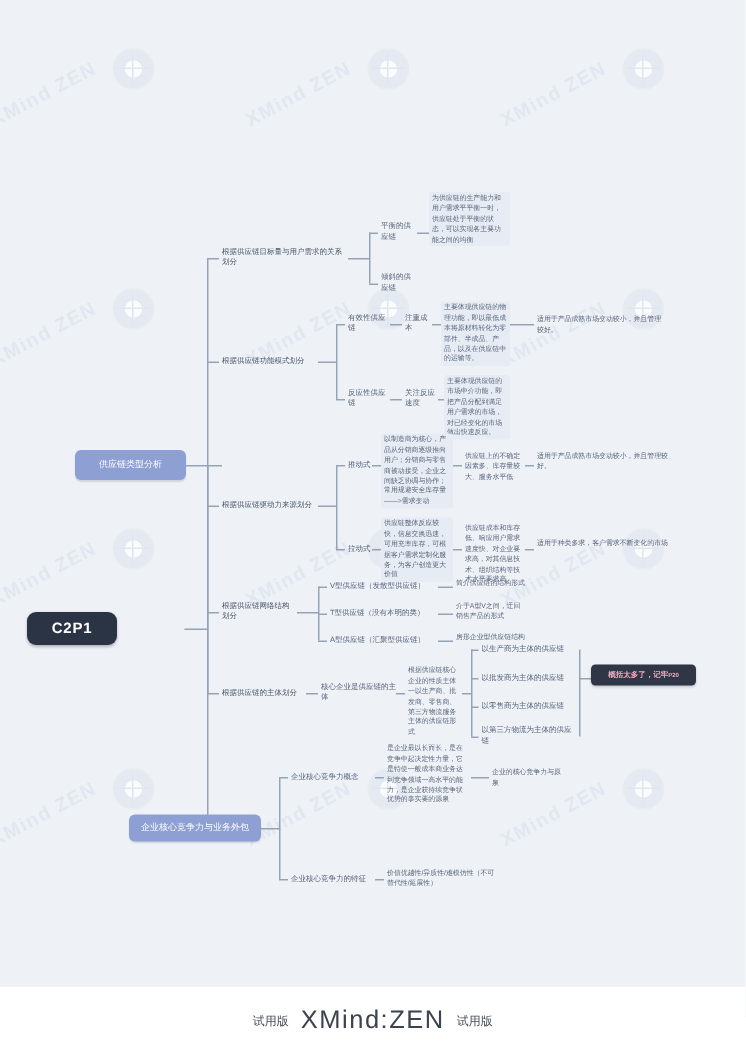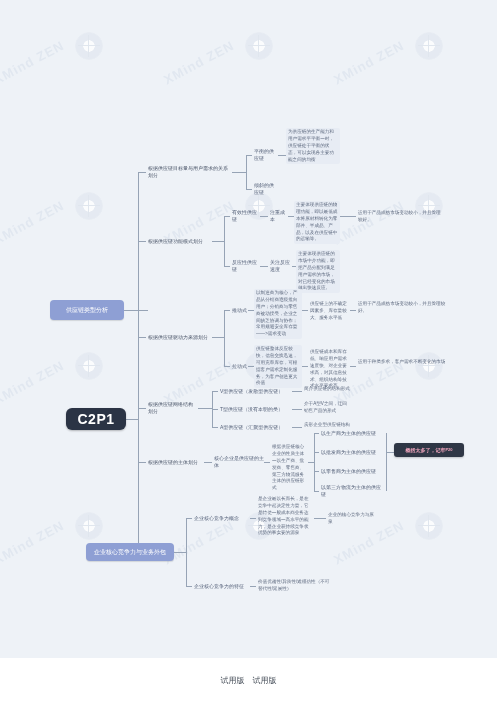--- a/index.html
+++ b/index.html
@@ -33,24 +33,23 @@
 
   
   .ln{position:absolute;background:#96a3b5;}
   .lnh{height:1px;}
   .lnv{width:1px;}
 
   
   .node{position:absolute;box-sizing:border-box;}
   .root{
     background:#2b3445;color:#ffffff;border-radius:6px;
-    font-size:14px;font-weight:700;letter-spacing:.5px;
+    font-size:10px;font-weight:700;letter-spacing:.5px;
     display:flex;align-items:center;justify-content:center;
     box-shadow:0 1px 2px rgba(0,0,0,.25);
-    margin-left:48px;
   }
   .lvl1{
     background:#8e9fd4;color:#ffffff;border-radius:4px;
     font-size:6px;line-height:1.35;
     display:flex;align-items:center;justify-content:center;
     text-align:center;padding:2px 4px;
     box-shadow:0 1px 1px rgba(0,0,0,.12);
   }
   .lvl2{
     color:#4a5568;font-size:5px;line-height:1.4;
@@ -246,14 +245,15 @@
   <div class="node leaf" style="left:326px;top:511px;width:54px;">企业的核心竞争力与原泉</div>
 
   <div class="node lvl3" style="left:192px;top:579px;width:60px;height:14px;">企业核心竞争力的特征</div>
   <div class="ln lnh" style="left:250px;top:586px;width:6px;"></div>
   <div class="node leaf" style="left:256px;top:578px;width:76px;">价值优越性/异质性/难模仿性（不可替代性/延展性）</div>
 
 </div>
 
 <div class="footer">
   <span class="ftr-tag">试用版</span>
+  <span class="ftr-brand">XMind:ZEN</span>
   <span class="ftr-tag">试用版</span>
 </div>
 
 </body></html>

